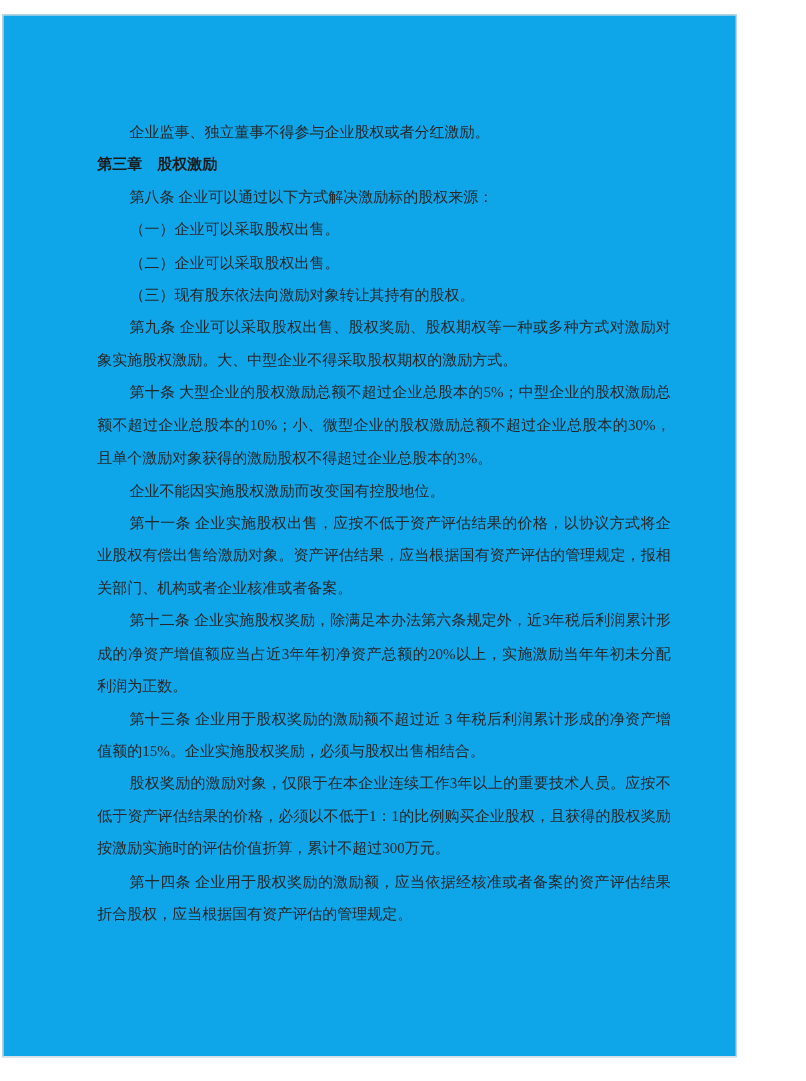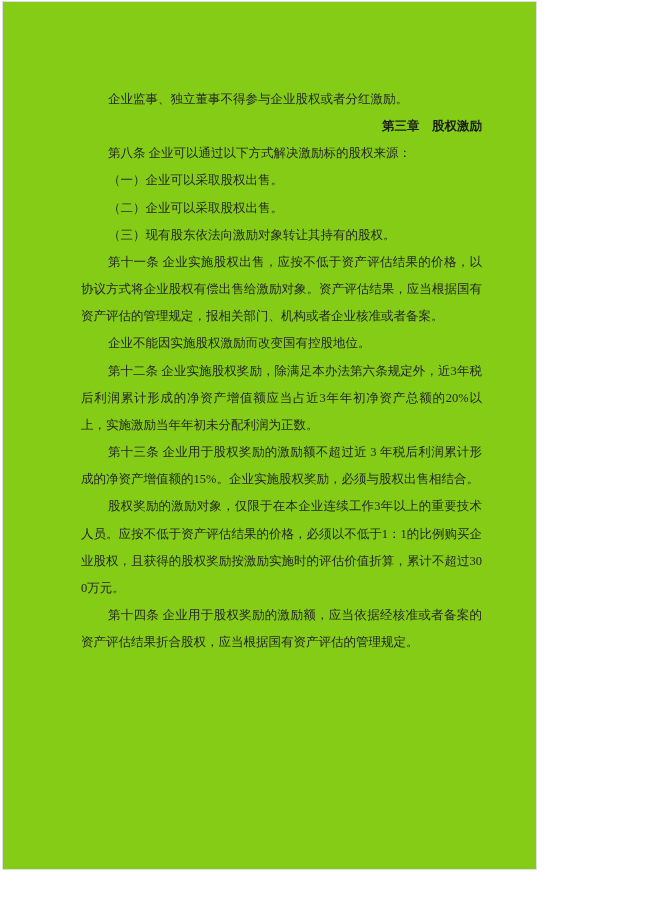--- a/index.html
+++ b/index.html
@@ -10,61 +10,63 @@
   body {
     width: 672px;
     height: 901px;
     position: relative;
     font-family: "Liberation Serif", "DejaVu Serif", serif;
     overflow: hidden;
   }
   .page {
     position: absolute;
     left: 2px;
-    top: 1px;
-    width: 535px;
+    top: 12px;
+    width: 612px;
     height: 869px;
     box-sizing: border-box;
     border: 1px solid var(--page-border, #dedede);
-    background: #84cc16;
+    background: #0ea5e9;
   }
   .content {
     padding: 84px 54px 0 78px;
   }
   .content p {
     margin: 0;
     font-size: 12.5px;
     line-height: 27.15px;
     color: var(--text-color, #262626);
   }
   p.body {
     text-align: justify;
     text-justify: inter-character;
     text-indent: 2.15em;
     word-break: break-all;
   }
   p.heading {
-    text-align: right;
+    text-align: left;
     font-weight: bold;
     text-indent: 0;
     color: #1a1a1a;
     font-family: Liberation Serif, serif;
   }
 </style>
 </head>
 <body style="--page-border: #dedede; --text-color: #262626;">
 
 <div class="page">
   <div class="content">
       <p class="body">企业监事、独立董事不得参与企业股权或者分红激励。</p>
       <p class="heading">第三章　股权激励</p>
       <p class="body">第八条  企业可以通过以下方式解决激励标的股权来源：</p>
       <p class="body">（一）企业可以采取股权出售。</p>
       <p class="body">（二）企业可以采取股权出售。</p>
       <p class="body">（三）现有股东依法向激励对象转让其持有的股权。</p>
+      <p class="body">第九条  企业可以采取股权出售、股权奖励、股权期权等一种或多种方式对激励对象实施股权激励。大、中型企业不得采取股权期权的激励方式。</p>
+      <p class="body">第十条  大型企业的股权激励总额不超过企业总股本的5%；中型企业的股权激励总额不超过企业总股本的10%；小、微型企业的股权激励总额不超过企业总股本的30%，且单个激励对象获得的激励股权不得超过企业总股本的3%。</p>
+      <p class="body">企业不能因实施股权激励而改变国有控股地位。</p>
       <p class="body">第十一条  企业实施股权出售，应按不低于资产评估结果的价格，以协议方式将企业股权有偿出售给激励对象。资产评估结果，应当根据国有资产评估的管理规定，报相关部门、机构或者企业核准或者备案。</p>
-      <p class="body">企业不能因实施股权激励而改变国有控股地位。</p>
       <p class="body">第十二条  企业实施股权奖励，除满足本办法第六条规定外，近3年税后利润累计形成的净资产增值额应当占近3年年初净资产总额的20%以上，实施激励当年年初未分配利润为正数。</p>
       <p class="body">第十三条  企业用于股权奖励的激励额不超过近 3 年税后利润累计形成的净资产增值额的15%。企业实施股权奖励，必须与股权出售相结合。</p>
       <p class="body">股权奖励的激励对象，仅限于在本企业连续工作3年以上的重要技术人员。应按不低于资产评估结果的价格，必须以不低于1：1的比例购买企业股权，且获得的股权奖励按激励实施时的评估价值折算，累计不超过300万元。</p>
       <p class="body">第十四条  企业用于股权奖励的激励额，应当依据经核准或者备案的资产评估结果折合股权，应当根据国有资产评估的管理规定。</p>
     </div>
 </div>
 
 </body></html>

